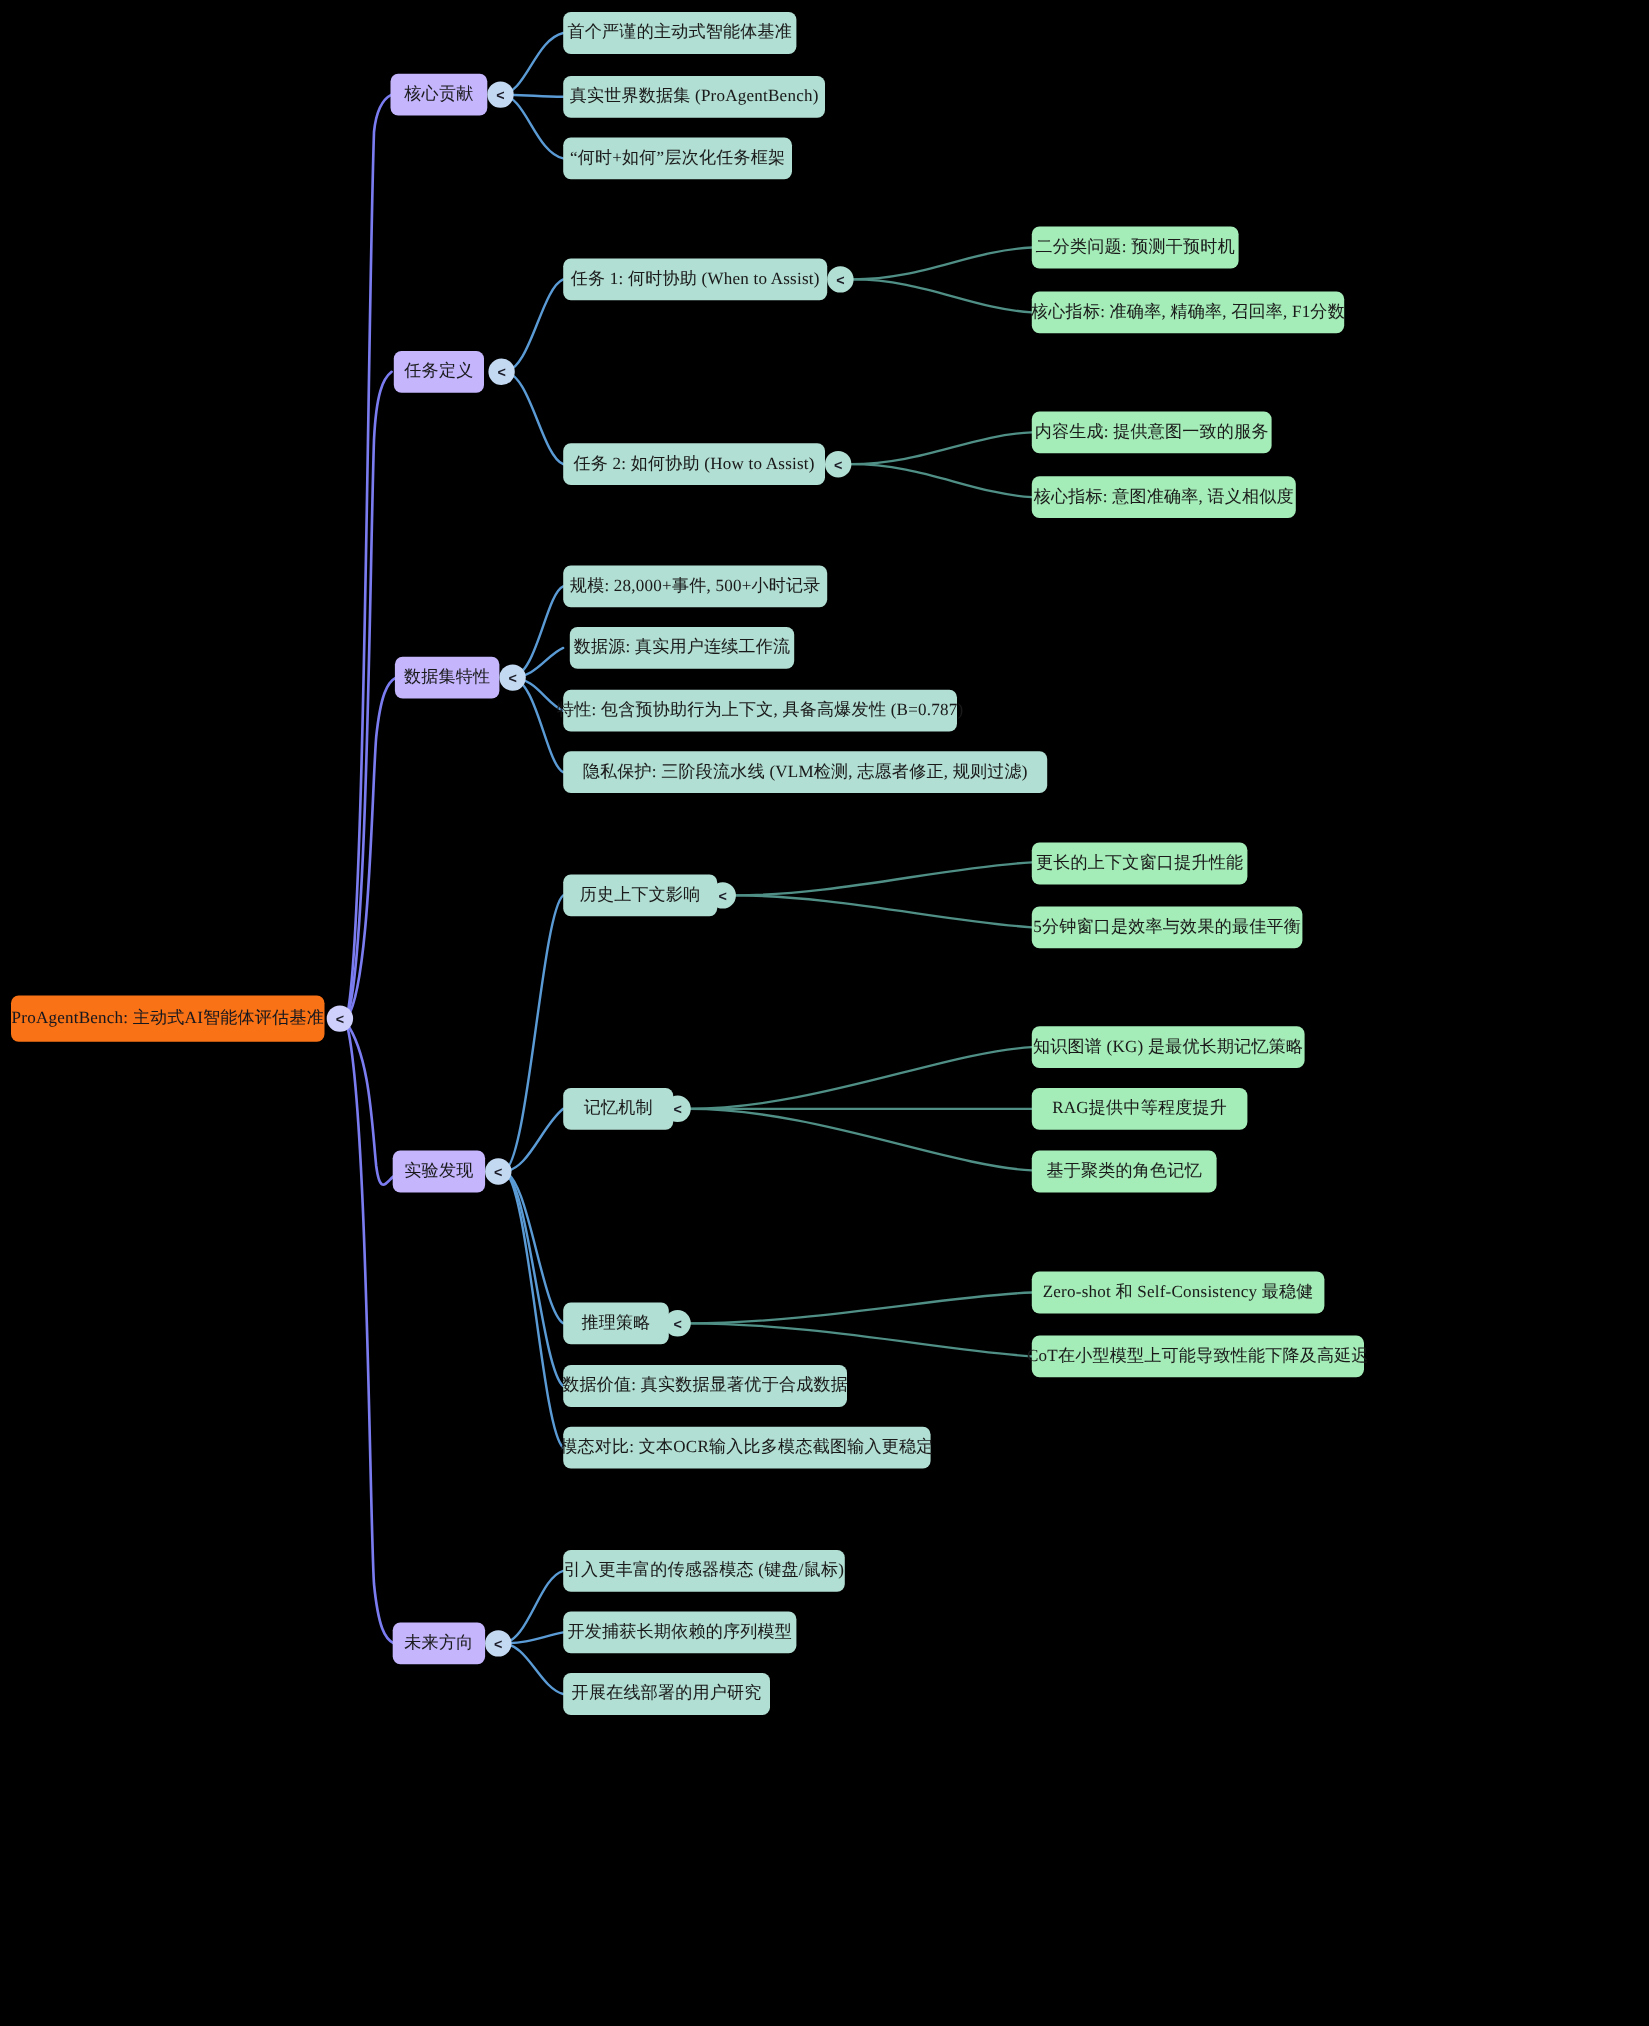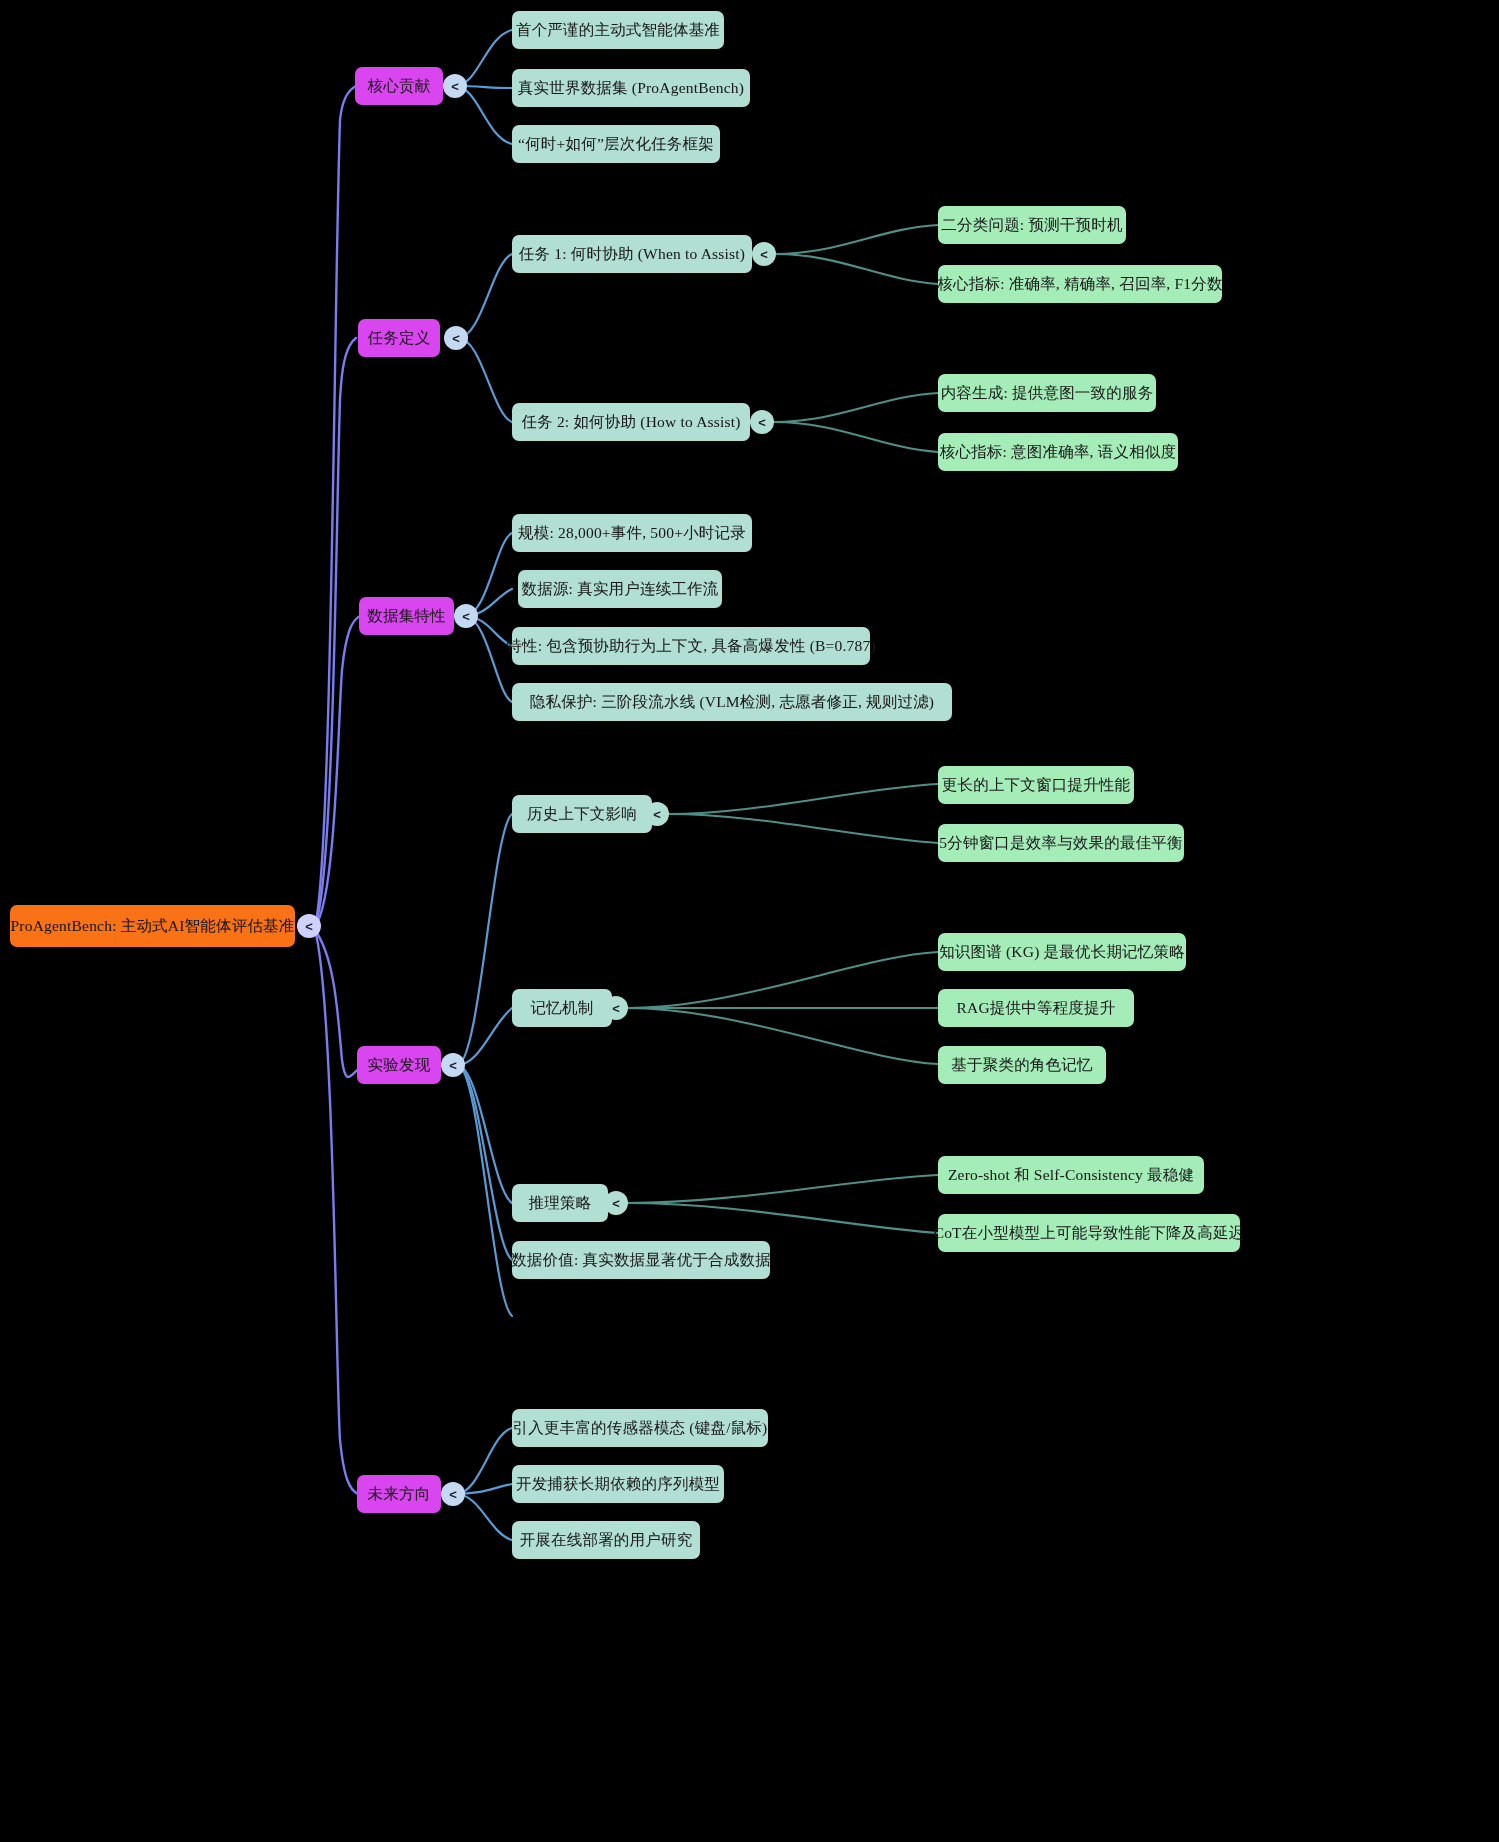--- a/index.html
+++ b/index.html
@@ -39,21 +39,21 @@
     text-shadow: 0 0 1px rgba(0,0,0,0.08);
   }
   .node.root {
     background: #f97316;
     font-size: 15.5px;
     padding: 0 16px;
     height: 42px;
     color: #17171f;
   }
   .node.lvl1 {
-    background: #d946ef;
+    background: #c4b5fd;
     font-size: 15.5px;
     padding: 0 16px;
     height: 38px;
   }
   .node.lvl2 {
     background: #b2dfd3;
     font-size: 15.5px;
     padding: 0 16px;
     height: 38px;
   }
@@ -272,20 +272,23 @@
   <div class="node lvl3" style="left:938px; top:1156px; width:266px;">
     <span>Zero-shot 和 Self-Consistency 最稳健</span>
   </div>
   <div class="node lvl3" style="left:938px; top:1214px; width:302px;">
     <span>CoT在小型模型上可能导致性能下降及高延迟</span>
   </div>
 
   <div class="node lvl2" style="left:512px; top:1241px; width:258px;">
     <span>数据价值: 真实数据显著优于合成数据</span>
   </div>
+  <div class="node lvl2" style="left:512px; top:1297px; width:334px;">
+    <span>模态对比: 文本OCR输入比多模态截图输入更稳定</span>
+  </div>
 
   <div class="node lvl1" style="left:357px; top:1475px; width:84px;">
     <span>未来方向</span>
   </div>
   <div class="handle h1" style="left:441px; top:1482px;">
     <span>&lt;</span>
   </div>
 
   <div class="node lvl2" style="left:512px; top:1409px; width:256px;">
     <span>引入更丰富的传感器模态 (键盘/鼠标)</span>

